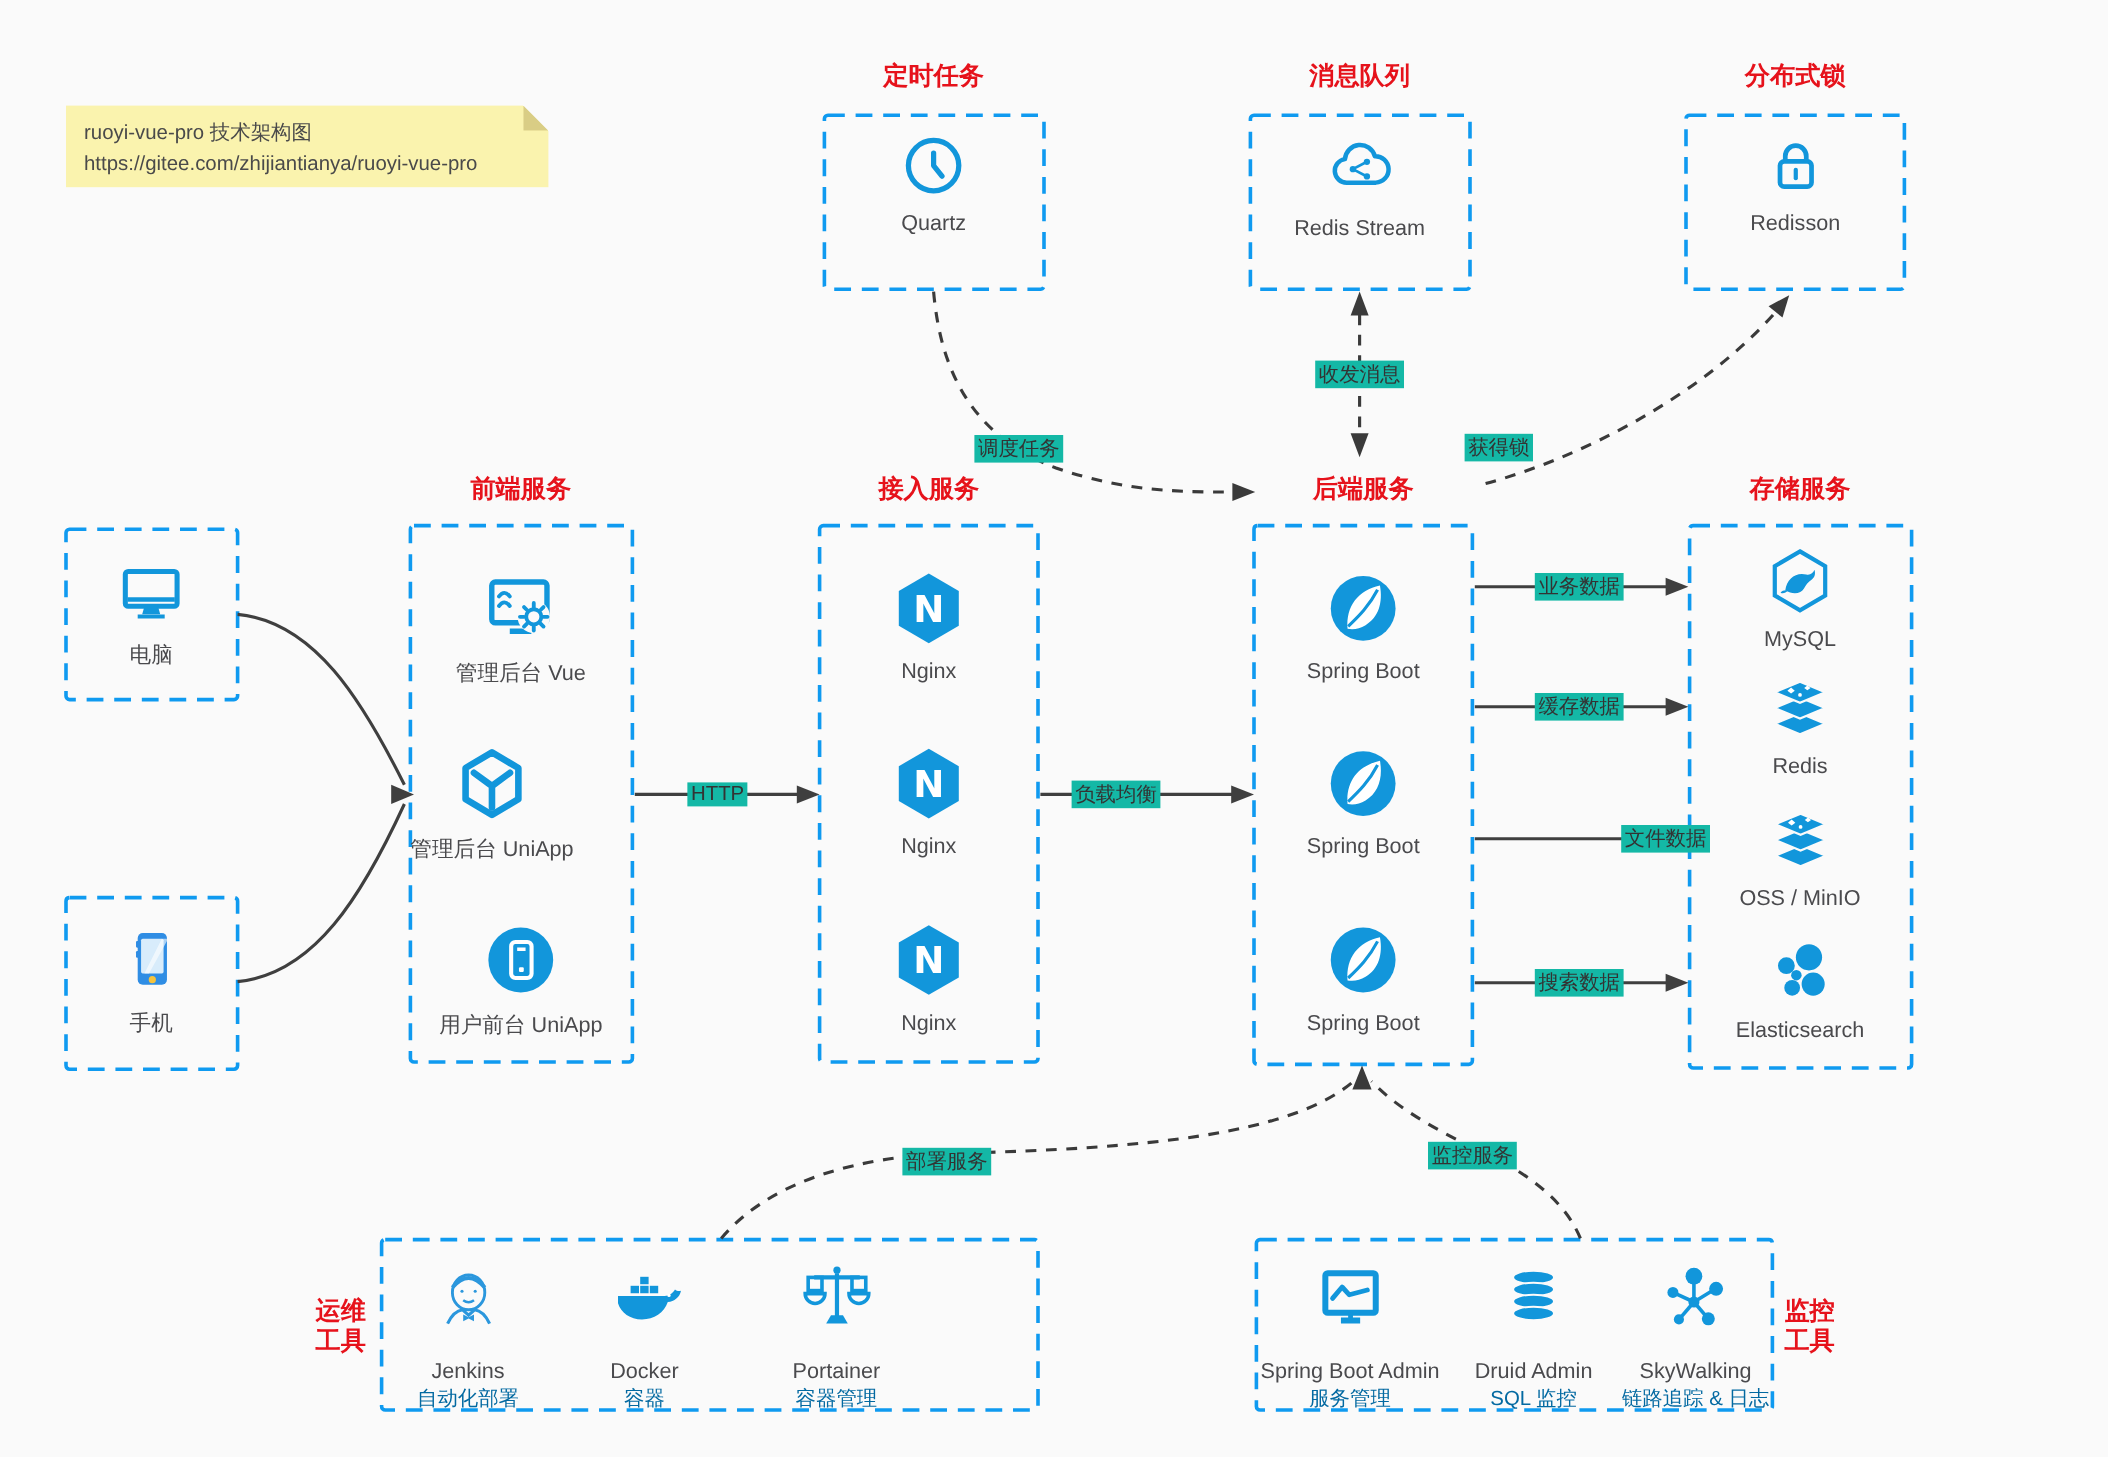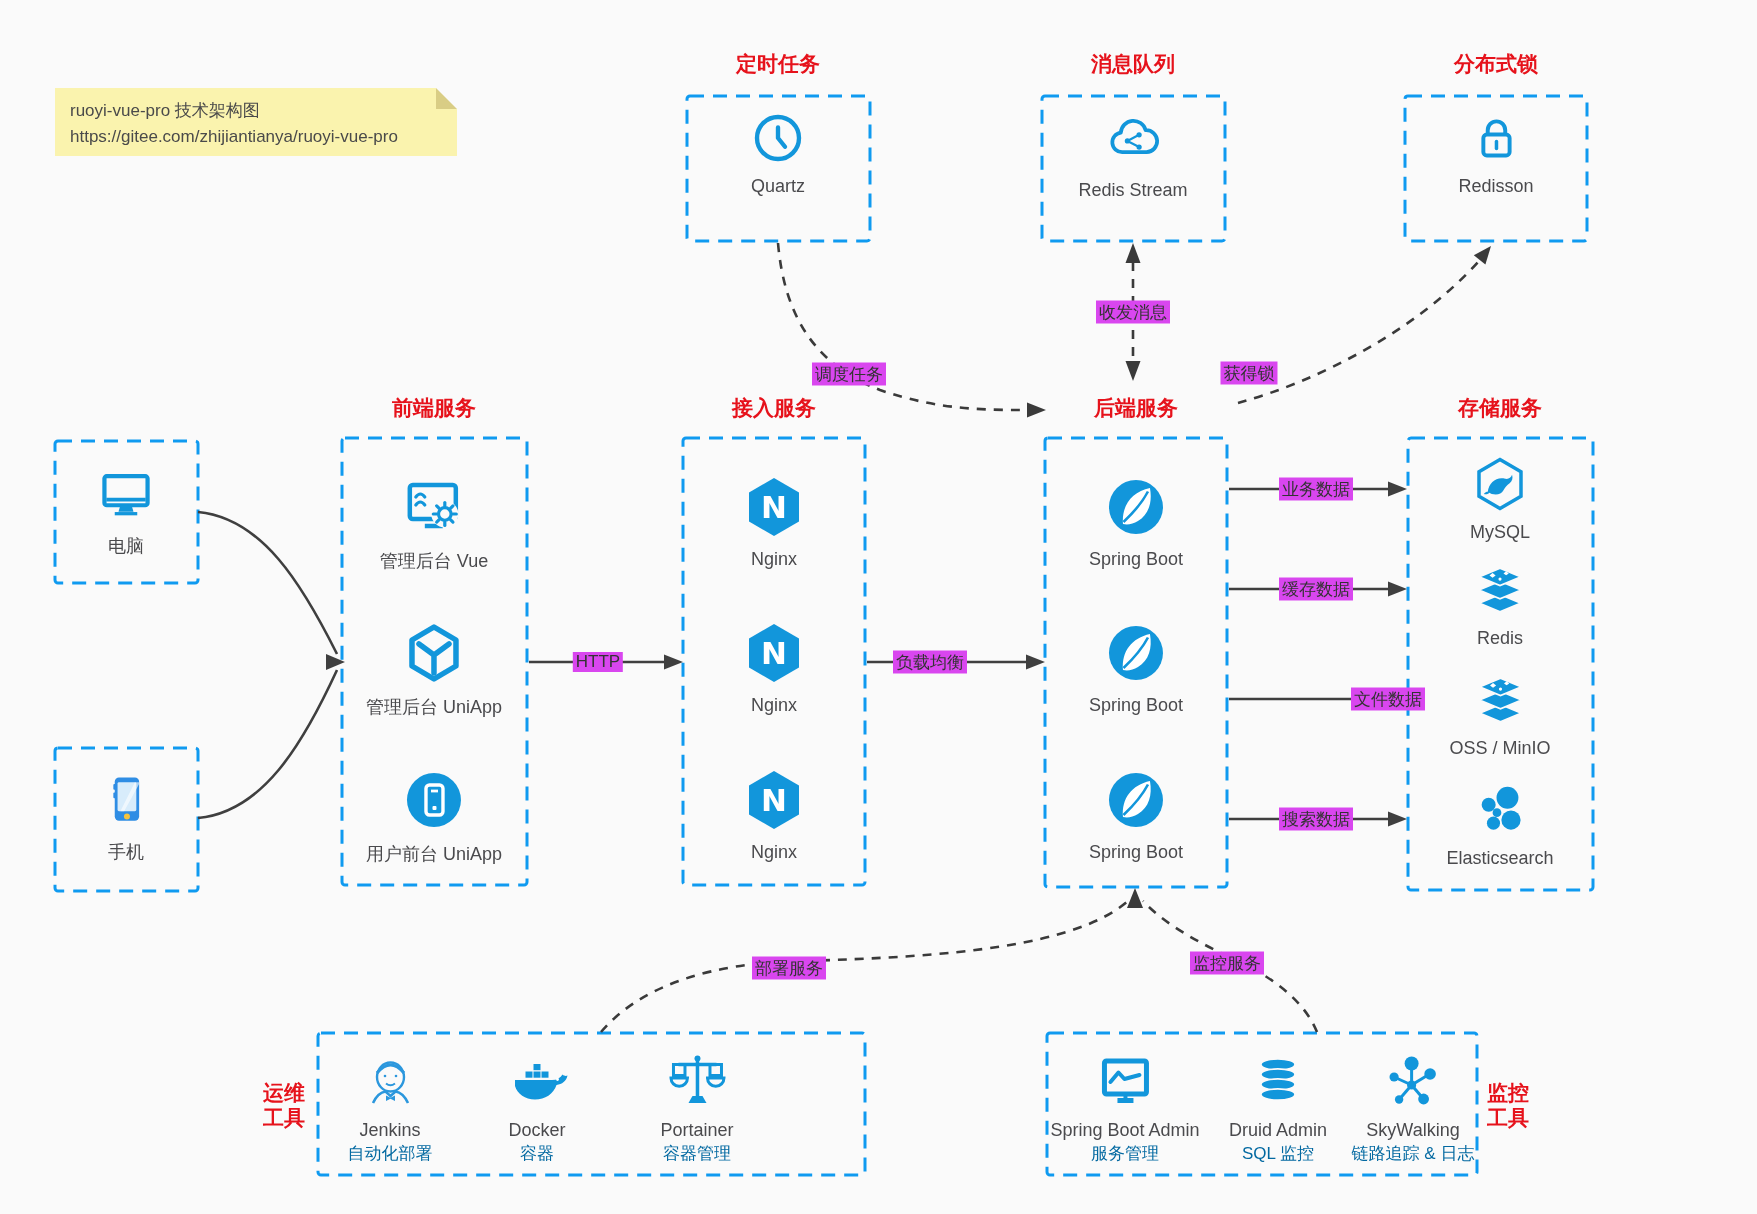--- a/index.html
+++ b/index.html
@@ -15,23 +15,23 @@
           font-size:21px;white-space:nowrap;z-index:2;line-height:1.15;}
   .sidetitle{position:absolute;transform:translateX(-50%);color:#e6121b;font-weight:bold;
           font-size:21px;text-align:center;line-height:1.18;z-index:2;white-space:nowrap;}
   .item{position:absolute;transform:translateX(-50%);display:flex;flex-direction:column;
         align-items:center;z-index:2;}
   .ilabel{margin-top:10px;font-size:18px;color:#4a4a4d;white-space:nowrap;}
   .ic64{width:64px;height:64px;} .ic60{width:60px;height:60px;}
   .ic56{width:56px;height:56px;}
   .bitem{position:absolute;top:1050px;transform:translateX(-50%);display:flex;
          flex-direction:column;align-items:center;z-index:2;}
-  .bname{margin-top:6px;font-size:18px;color:#4a4a4d;white-space:nowrap;line-height:1.2;}
+  .bname{margin-top:18px;font-size:18px;color:#4a4a4d;white-space:nowrap;line-height:1.2;}
   .bdesc{margin-top:2px;font-size:17px;color:#0369a1;white-space:nowrap;line-height:1.2;}
-  .elabel{position:absolute;transform:translate(-50%,-50%);background:#d946ef;color:#333;
+  .elabel{position:absolute;transform:translate(-50%,-50%);background:#14b8a6;color:#333;
           font-size:17px;padding:0 3px;white-space:nowrap;z-index:3;}
   .note{position:absolute;left:55px;top:88px;width:402px;height:68px;z-index:2;
         background:linear-gradient(225deg,rgba(0,0,0,0) 15px,#faf3ae 15px);
         color:#4a4a4a;font-size:17px;line-height:1.5;padding:10px 0 0 15px;box-sizing:border-box;}
   .note-fold{position:absolute;top:0;right:0;width:21px;height:21px;background:#d9cd85;
         clip-path:polygon(0 0,0 100%,100% 100%);}
   .hiddefs{position:absolute;width:0;height:0;overflow:hidden;}
 </style>
 </head>
 <body>
@@ -298,21 +298,21 @@
       </svg>
     <div class="ilabel">手机</div>
   </div>
 
   <div class="item" style="left:434px;top:475px">
     <svg class="ic64">
         <use href="#i-adminvue"></use>
       </svg>
     <div class="ilabel">管理后台 Vue</div>
   </div>
-  <div class="item" style="left:434px;top:621px">
+  <div class="item" style="left:410px;top:621px">
     <svg class="ic64">
         <use href="#i-cube"></use>
       </svg>
     <div class="ilabel">管理后台 UniApp</div>
   </div>
   <div class="item" style="left:434px;top:768px">
     <svg class="ic64">
         <use href="#i-userapp"></use>
       </svg>
     <div class="ilabel">用户前台 UniApp</div>

